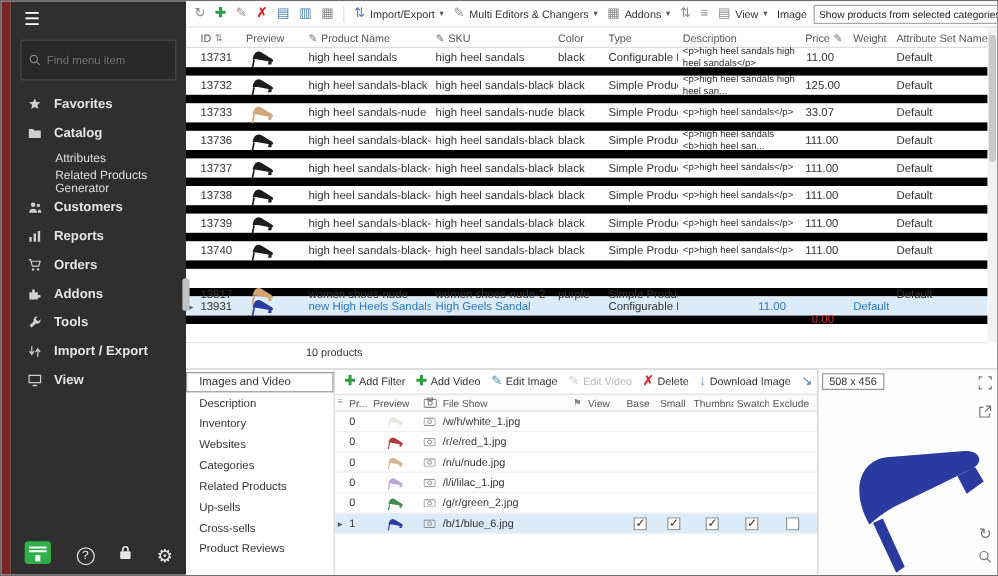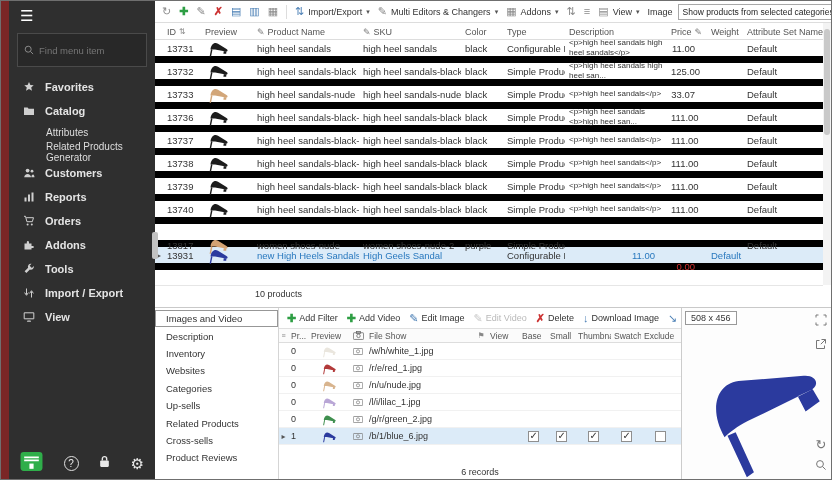--- a/index.html
+++ b/index.html
@@ -492,24 +492,24 @@
         <div class="tab">
             <span>Inventory</span>
           </div>
         <div class="tab">
             <span>Websites</span>
           </div>
         <div class="tab">
             <span>Categories</span>
           </div>
         <div class="tab">
+            <span>Related Products</span>
+          </div>
+        <div class="tab">
             <span>Up-sells</span>
-          </div>
-        <div class="tab">
-            <span>Related Products</span>
           </div>
         <div class="tab">
             <span>Cross-sells</span>
           </div>
         <div class="tab">
             <span>Product Reviews</span>
           </div>
       </div>
 
       <div class="mid">
@@ -717,23 +717,20 @@
               <span class="checkbox checked"></span>
             </div>
           <div class="bcell center">
               <span class="checkbox checked"></span>
             </div>
           <div class="bcell center">
               <span class="checkbox"></span>
             </div>
         </div>
 
-        <div class="b-status">
-            <span>6 records</span>
-          </div>
       </div>
 
       <div class="preview">
         <div class="size-box">508 x 456</div>
         <div class="pv-top">
           <span><svg width="12" height="12" viewBox="0 0 12 12">
                 <path fill="none" stroke="#777" d="M1 3.5V1h2.5M8.5 1H11v2.5M11 8.5V11H8.5M3.5 11H1V8.5"></path>
               </svg></span>
           <span><svg width="12" height="12" viewBox="0 0 12 12">
                 <path fill="none" stroke="#777" d="M4.5 2.5H1.5v8h8V7.5M6.5 1.5h4v4M10.3 1.7L5.8 6.2"></path>

